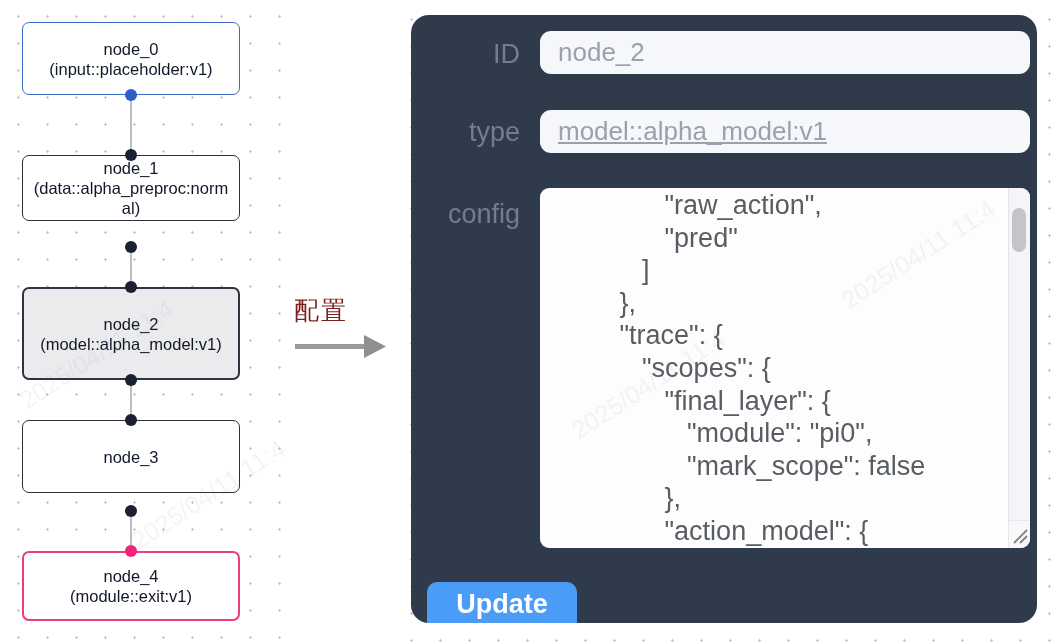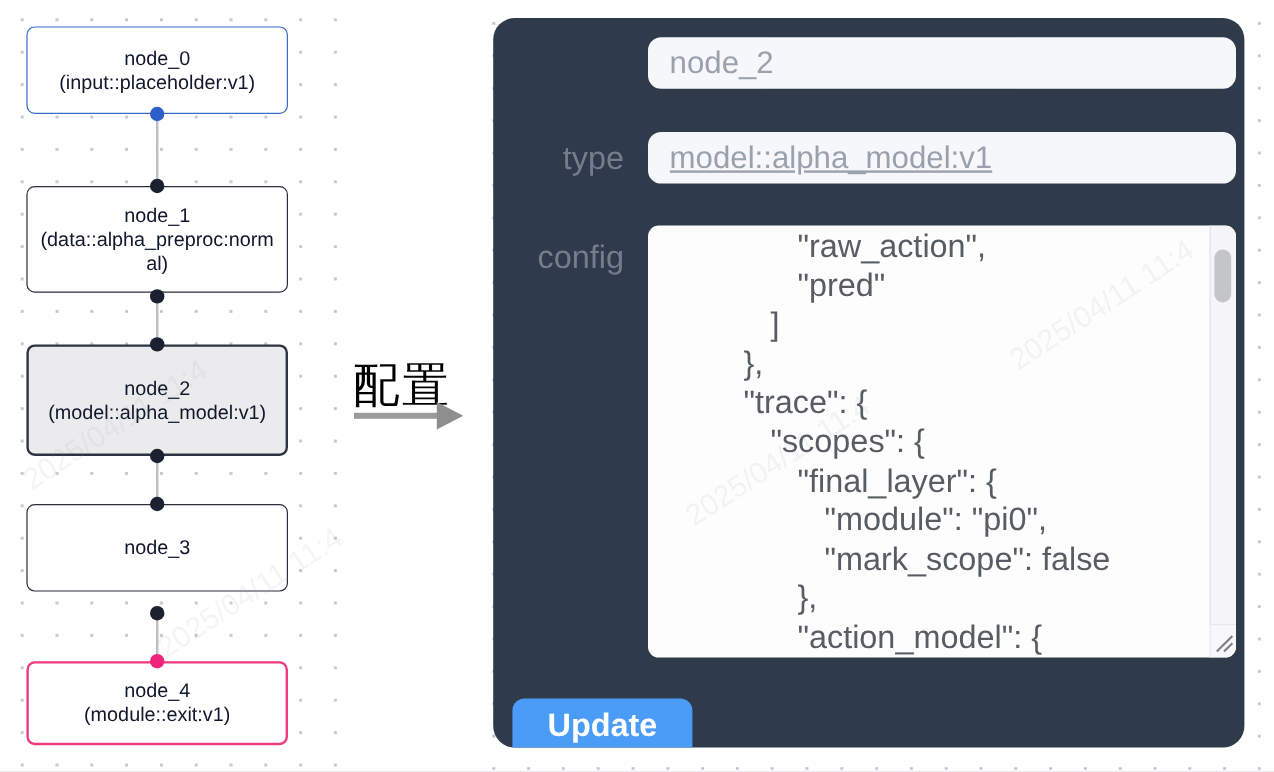--- a/index.html
+++ b/index.html
@@ -17,21 +17,21 @@
   .dotgrid.right { left: 393px; width: 669px; background-position: 4px 6px; }
 
   
   .node {
     position: absolute; left: 22px; width: 218px; background: #ffffff;
     border-radius: 7px; display: flex; flex-direction: column; justify-content: center;
     text-align: center; font-size: 16.5px; line-height: 20px; color: #0f172a;
     padding: 4px 10px; word-break: break-all; z-index: 2;
   }
   .node.n0 { top: 22px;  height: 73px; border: 1.6px solid #3c6bc9; }
-  .node.n1 { top: 155px; height: 89px; border: 1.6px solid #2c2f3a; }
+  .node.n1 { top: 155px; height: 66px; border: 1.6px solid #2c2f3a; }
   .node.n2 { top: 287px; height: 93px; border: 2.5px solid #2e3242; background: #ebebed; }
   .node.n3 { top: 420px; height: 73px; border: 1.6px solid #2c2f3a; }
   .node.n4 { top: 551px; height: 70px; border: 2px solid #ee3a7e; }
 
   .edge { position: absolute; left: 130px; width: 2px; background: #bbbec4; z-index: 1; }
   .edge.e1 { top: 95px;  height: 60px; }
   .edge.e2 { top: 247px; height: 40px; }
   .edge.e3 { top: 380px; height: 40px; }
   .edge.e4 { top: 511px; height: 40px; }
 
@@ -39,22 +39,22 @@
     background: #1b2130; z-index: 3; }
   .port.blue { background: #2d5ec9; }
   .port.pink { background: #f2237b; }
   .port.p0b { top: 89px; }
   .port.p1t { top: 149px; } .port.p1b { top: 241px; }
   .port.p2t { top: 281px; } .port.p2b { top: 374px; }
   .port.p3t { top: 414px; } .port.p3b { top: 505px; }
   .port.p4t { top: 545px; }
 
   
-  .annot-label { position: absolute; left: 294px; top: 294px; font-size: 39px;
-    color: #000000; letter-spacing: 2px; white-space: nowrap; z-index: 4; }
+  .annot-label { position: absolute; left: 294px; top: 294px; font-size: 25px;
+    color: #7f1d1d; letter-spacing: 2px; white-space: nowrap; z-index: 4; }
   .annot-arrow { position: absolute; left: 294px; top: 334px; z-index: 4; }
 
   
   .panel { position: absolute; left: 411px; top: 15px; width: 626px; height: 608px;
     background: #2f3a4b; border-radius: 18px; overflow: hidden; z-index: 5; }
   .f-label { position: absolute; left: 0; width: 109px; text-align: right;
     color: #747d8c; font-size: 27px; }
   .f-label.l-id     { top: 24px; }
   .f-label.l-type   { top: 102px; }
   .f-label.l-config { top: 184px; }
@@ -133,20 +133,21 @@
   <div class="port p3b"></div>
   <div class="port pink p4t"></div>
 
   <div class="annot-label">配置</div>
   <svg class="annot-arrow" width="94" height="26" viewBox="0 0 94 26">
     <rect x="1" y="10" width="70" height="5" fill="#9b9b9b"></rect>
     <polygon points="70,1 92,12.5 70,24" fill="#8f8f8f"></polygon>
   </svg>
 
   <div class="panel">
+    <div class="f-label l-id">ID</div>
     <input class="f-input i-id" type="text" value="node_2" style="">
 
     <div class="f-label l-type">type</div>
     <input class="f-input i-type" type="text" value="model::alpha_model:v1" style="">
 
     <div class="f-label l-config">config</div>
     <div class="config-box">
       <pre class="config-pre">               "raw_action",
                "pred"
             ]

